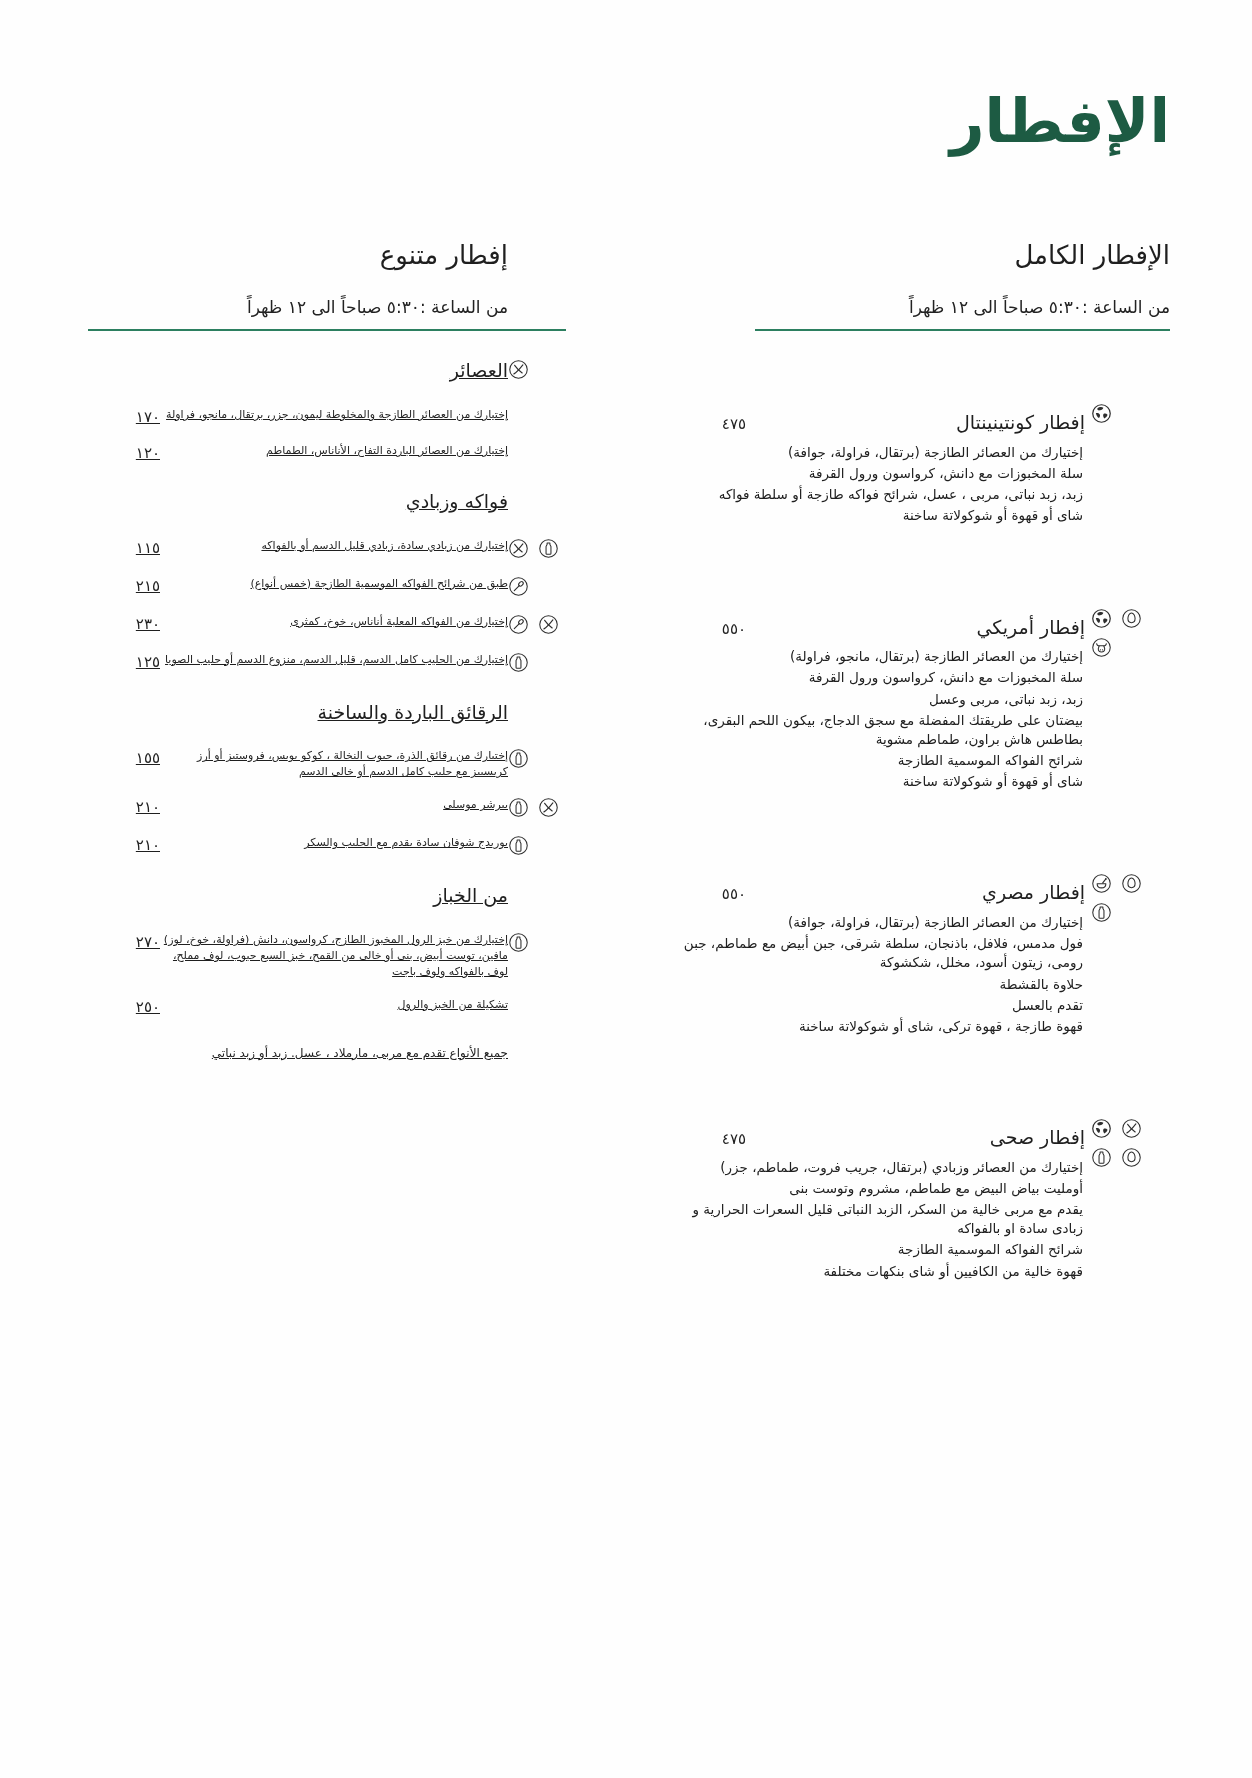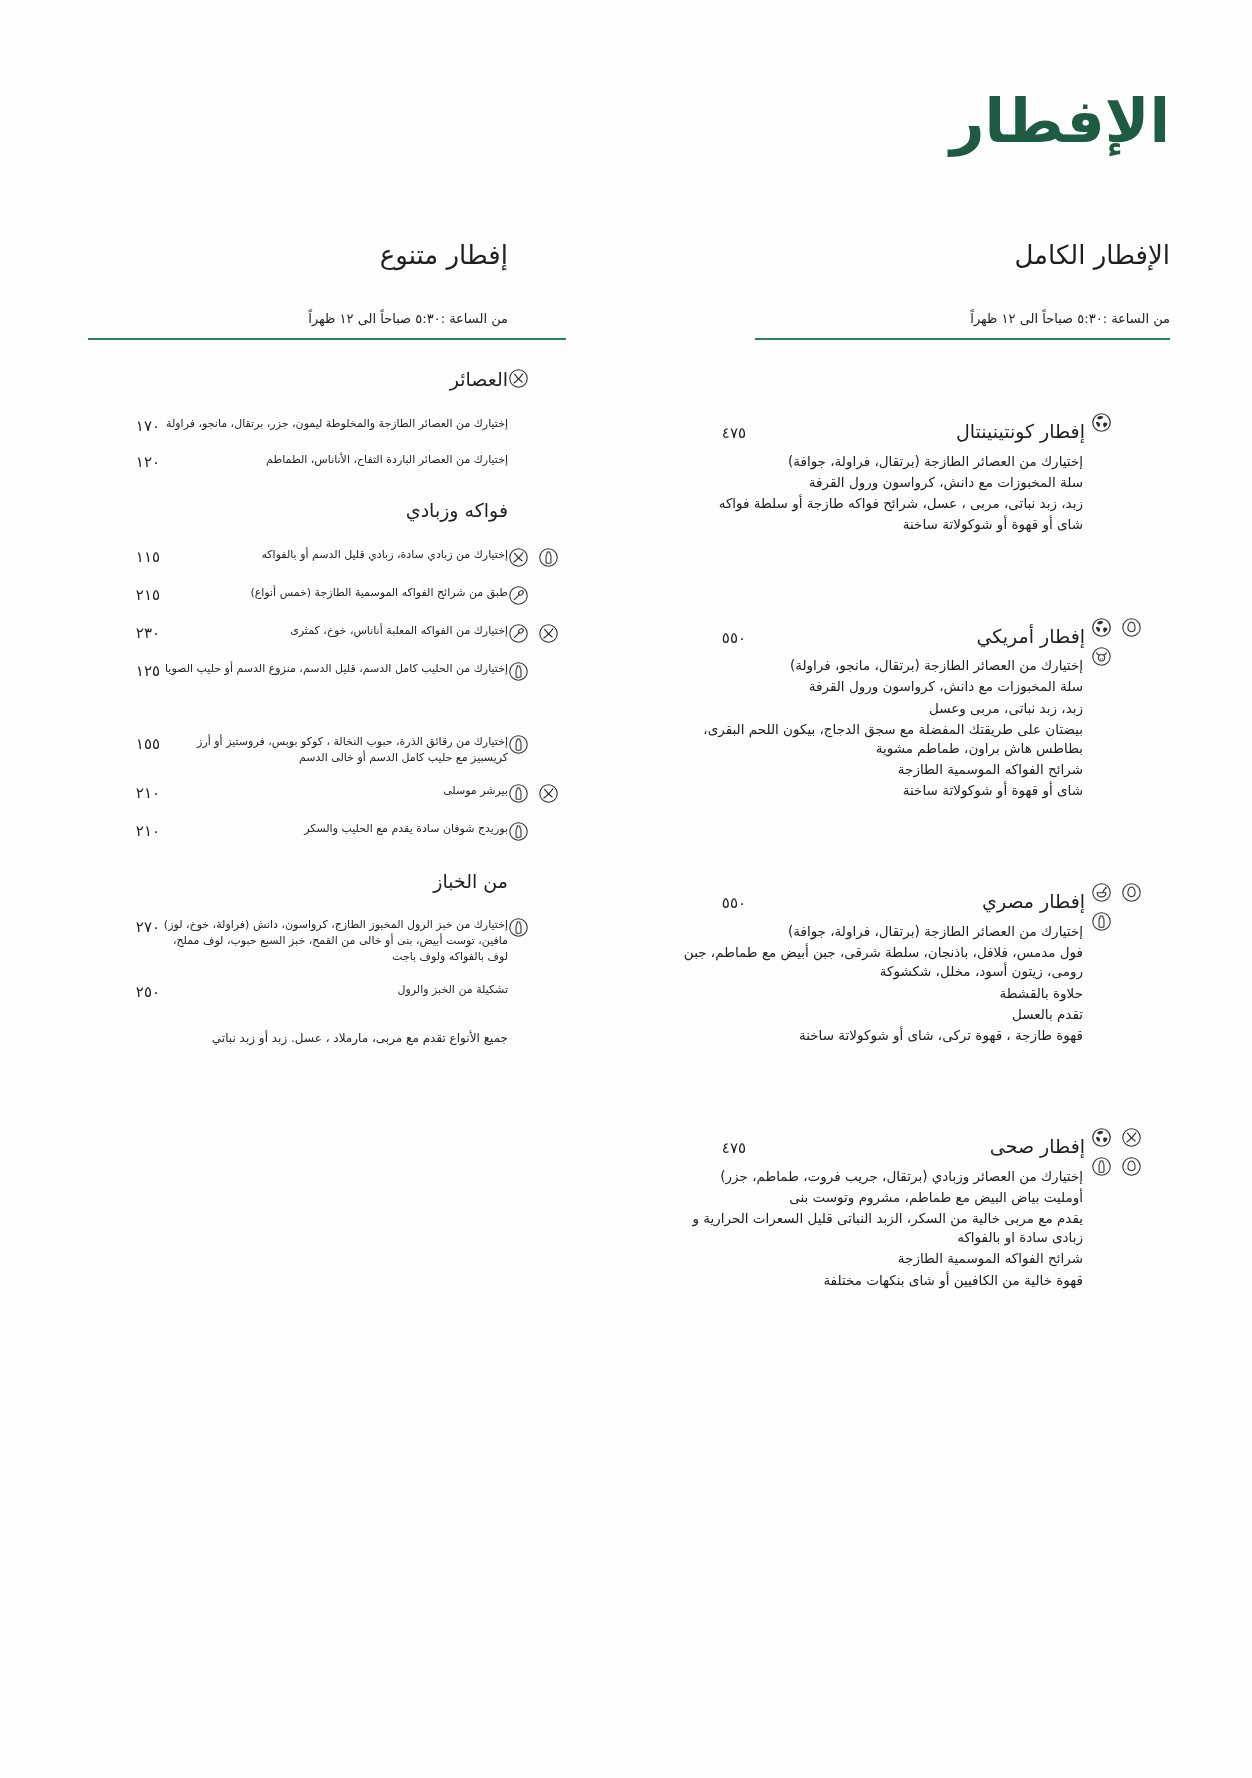--- a/index.html
+++ b/index.html
@@ -9,41 +9,41 @@
           padding:88px 82px 60px 88px; position:relative; }
 
   .page-title { color:#1d5b43; font-size:60px; font-weight:bold; line-height:1.1;
                 margin:0 0 86px 0; text-align:right; }
 
   .columns { display:flex; gap:104px; align-items:flex-start; }
   .col-full { width:500px; flex:0 0 auto; }
   .col-var  { width:478px; flex:0 0 auto; }
 
   .col-header { font-size:26px; font-weight:400; margin:0; line-height:1.2; }
-  .hours { font-size:13px; margin-top:40px; color:#222; }
+  .hours { font-size:17px; margin-top:26px; color:#222; }
   .divider { border:none; border-top:2px solid #2c7f60; margin:12px 0 0 0; }
 
   
   .col-full .head { margin-left:0; margin-right:0; width:415px; }
   .col-full .items { margin-top:36px; }
   .fitem { display:flex; margin-bottom:44px; }
   .fitem .gutter { width:85px; flex:0 0 auto; direction:ltr; display:flex;
                    flex-wrap:wrap; gap:8px 9px; align-content:flex-start;
                    padding:36px 4px 0 6px; }
   .fitem .content { flex:1 1 auto; }
   .trow { display:flex; justify-content:space-between; align-items:baseline; }
   .ititle { font-size:19px; line-height:1.25; }
   .iprice { width:76px; flex:0 0 auto; text-align:right; font-size:15px;margin-top:48px; }
   .desc { margin-top:8px; font-size:13.5px; line-height:1.42; color:#202020; }
   .desc > div { margin:2px; }
 
   
   .col-var .col-header, .col-var .hours { margin-left:0; margin-right:58px; }
   .col-var .col-header { margin-right:58px; }
-  .sections { margin-top:7px; }
+  .sections { margin-top:7px;text-decoration:underline; }
   .section-h { display:flex; margin:28px 0 24px 0; }
   .section-h .sgutter { width:58px; flex:0 0 auto; direction:ltr; display:flex;
                         gap:9px; align-content:flex-start; padding-top:0; }
   .section-h h3 { flex:1; font-size:19px; font-weight:400; margin:0; line-height:1.25; }
   .vitem { display:flex; margin-bottom:17px; }
   .vitem .gutter { width:58px; flex:0 0 auto; direction:ltr; display:flex;
                    flex-wrap:wrap; gap:8px 9px; align-content:flex-start; padding-top:0; }
   .vitem .text { flex:1 1 auto; font-size:11px; line-height:1.45; }
   .vitem .price { width:72px; flex:0 0 auto; text-align:right; font-size:15px; padding-top:1px; }
   .footnote { font-size:12px; line-height:1.55; margin:28px 58px 0 72px; color:#222; }
@@ -318,20 +318,21 @@
                   <path fill="none" stroke="#2e2e2e" stroke-width="1.2" stroke-linejoin="round" d="M10.4 5.6h3.2v1.9l1.2 2.1v8a1 1 0 0 1-1 1h-3.6a1 1 0 0 1-1-1v-8l1.2-2.1z"></path>
                 </svg>
               </span>
             </div>
           <div class="text">إختيارك من الحليب كامل الدسم، قليل الدسم، منزوع الدسم أو حليب الصويا</div>
           <div class="price">١٢٥</div>
         </div>
 
         <div class="section-h">
           <div class="sgutter"></div>
+          <h3>الرقائق الباردة والساخنة</h3>
         </div>
         <div class="vitem">
           <div class="gutter">
               <span class="icon">
                 <svg viewBox="0 0 24 24">
                   <circle cx="12" cy="12" r="10" fill="none" stroke="#2e2e2e" stroke-width="1.2"></circle>
                   <path fill="none" stroke="#2e2e2e" stroke-width="1.2" stroke-linejoin="round" d="M10.4 5.6h3.2v1.9l1.2 2.1v8a1 1 0 0 1-1 1h-3.6a1 1 0 0 1-1-1v-8l1.2-2.1z"></path>
                 </svg>
               </span>
             </div>

